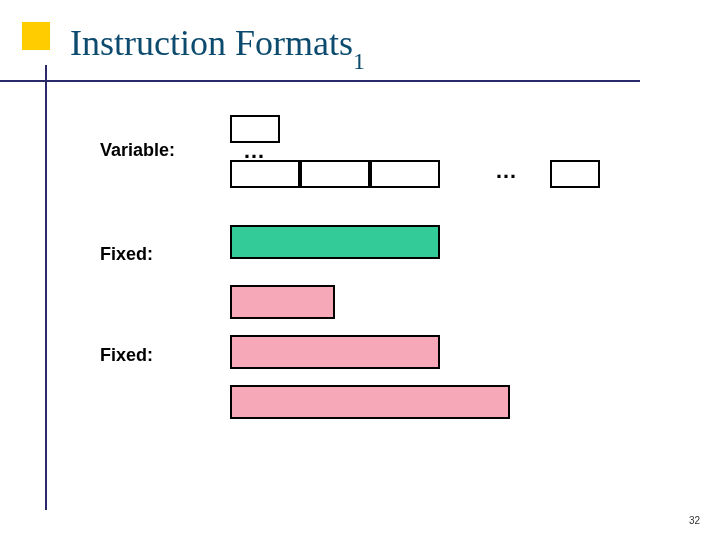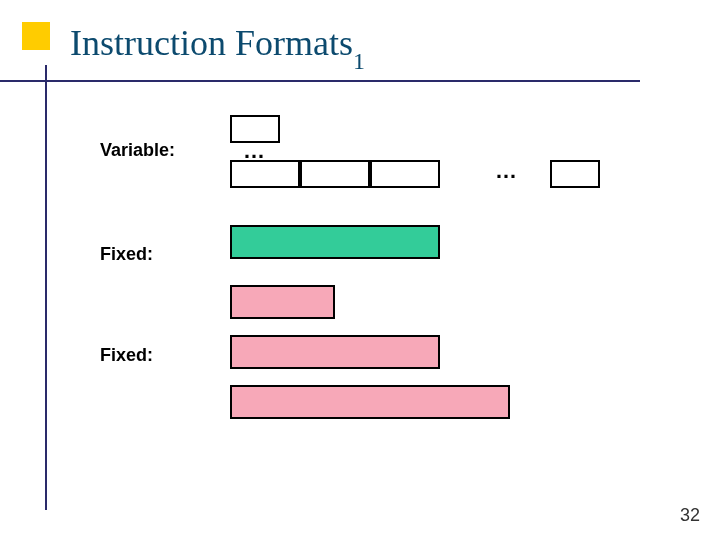--- a/index.html
+++ b/index.html
@@ -69,21 +69,21 @@
     font-family: Arial, Helvetica, sans-serif;
     font-weight: bold;
     font-size: 22px;
     color: #000;
   }
   .page-num {
     position: absolute;
     right: 20px;
     bottom: 14px;
     font-family: Arial, Helvetica, sans-serif;
-    font-size: 18px;
+    font-size: 10px;
     color: #333;
   }
 </style>
 </head>
 <body>
 
 <div class="decor-square"></div>
 <div class="decor-hline"></div>
 <div class="decor-vline"></div>
 

